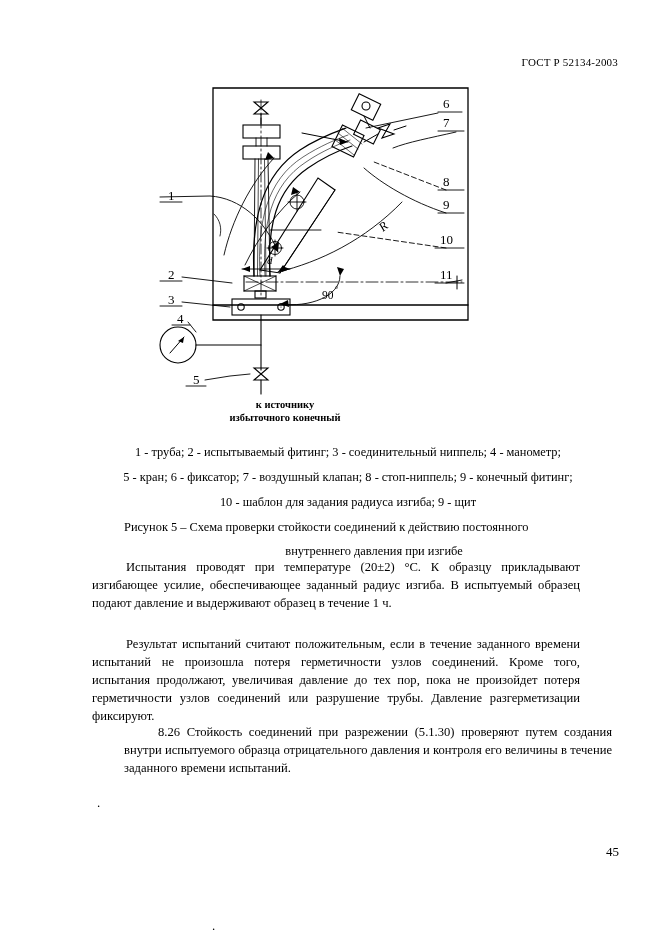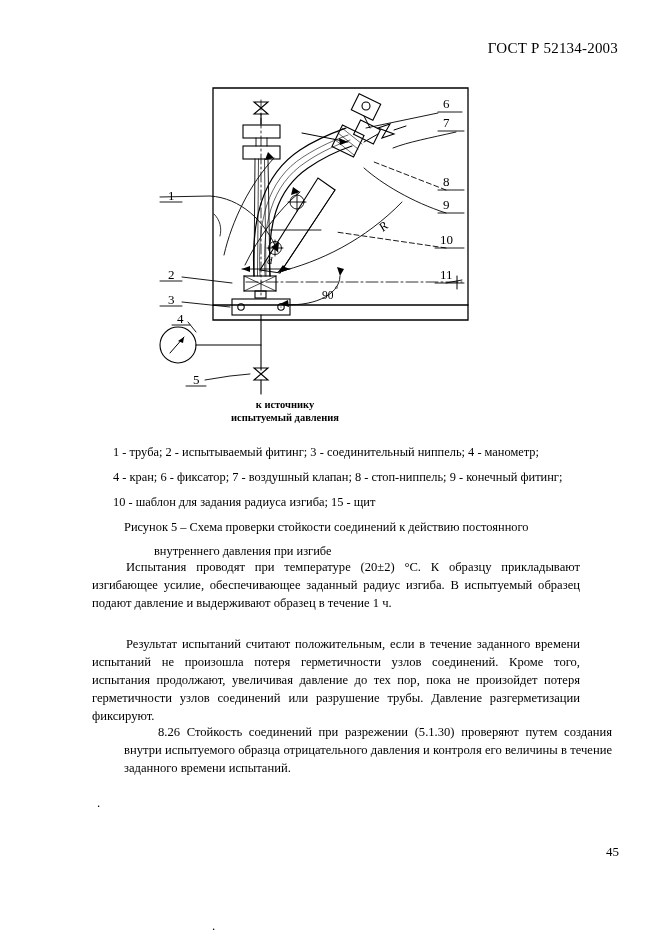--- a/index.html
+++ b/index.html
@@ -10,22 +10,22 @@
     color:#000;
     position:relative;
     overflow:hidden;
   }
   .page{
     position:absolute;
     left:0;top:0;width:666px;height:936px;
   }
   .header{
     position:absolute;
-    right:48px;top:40px;
-    font-size:15px;
+    right:48px;top:56px;
+    font-size:11px;
     letter-spacing:.2px;
     white-space:nowrap;
   }
   .figure-wrap{
     position:absolute;
     left:150px;top:80px;
     width:380px;height:340px;
   }
   .fig-svg{display:block;}
 
@@ -38,31 +38,33 @@
     font-weight:bold;
     line-height:13px;
   }
 
   .legend{
     position:absolute;
     left:113px;top:440px;
     width:470px;
     font-size:12.4px;
     line-height:25px;
+    text-align:center;
   }
   .legend div{white-space:nowrap;}
 
   .fig-caption{
     position:absolute;
     left:124px;top:515px;
     width:470px;
     font-size:12.4px;
     line-height:24px;
   }
   .fig-caption .l2{
+    text-align:center;
     padding-left:30px;
   }
 
   .body-text{
     position:absolute;
     left:92px;
     width:488px;
     font-size:12.6px;
     line-height:18px;
     text-align:justify;
@@ -302,27 +304,27 @@
 
           <path d="M214 62 L228 54" stroke-width="1"></path>
         </g>
 
       </g>
     </svg>
   </div>
 
   <div class="caption-note">
     <div>к источнику</div>
-    <div>испытуемый давления</div>
+    <div>избыточного конечный</div>
   </div>
 
   <div class="legend">
     <div>1 - труба; 2 - испытываемый  фитинг; 3 - соединительный ниппель; 4 - манометр;</div>
-    <div>4 - кран; 6 - фиксатор; 7 - воздушный клапан; 8 - стоп-ниппель; 9 - конечный фитинг;</div>
-    <div>10 - шаблон для задания радиуса изгиба; 15 - щит</div>
+    <div>5 - кран; 6 - фиксатор; 7 - воздушный клапан; 8 - стоп-ниппель; 9 - конечный фитинг;</div>
+    <div>10 - шаблон для задания радиуса изгиба; 9 - щит</div>
   </div>
 
   <div class="fig-caption">
     <div class="l1">Рисунок 5 – Схема проверки стойкости соединений к действию постоянного</div>
     <div class="l2">внутреннего давления при изгибе</div>
   </div>
 
   <div class="body-text p1">
     <p class="indent">Испытания проводят при температуре (20±2) °С. К образцу прикладывают изгибающее усилие, обеспечивающее заданный радиус изгиба. В испытуемый образец подают давление и выдерживают образец в течение  1 ч.</p>
   </div>

